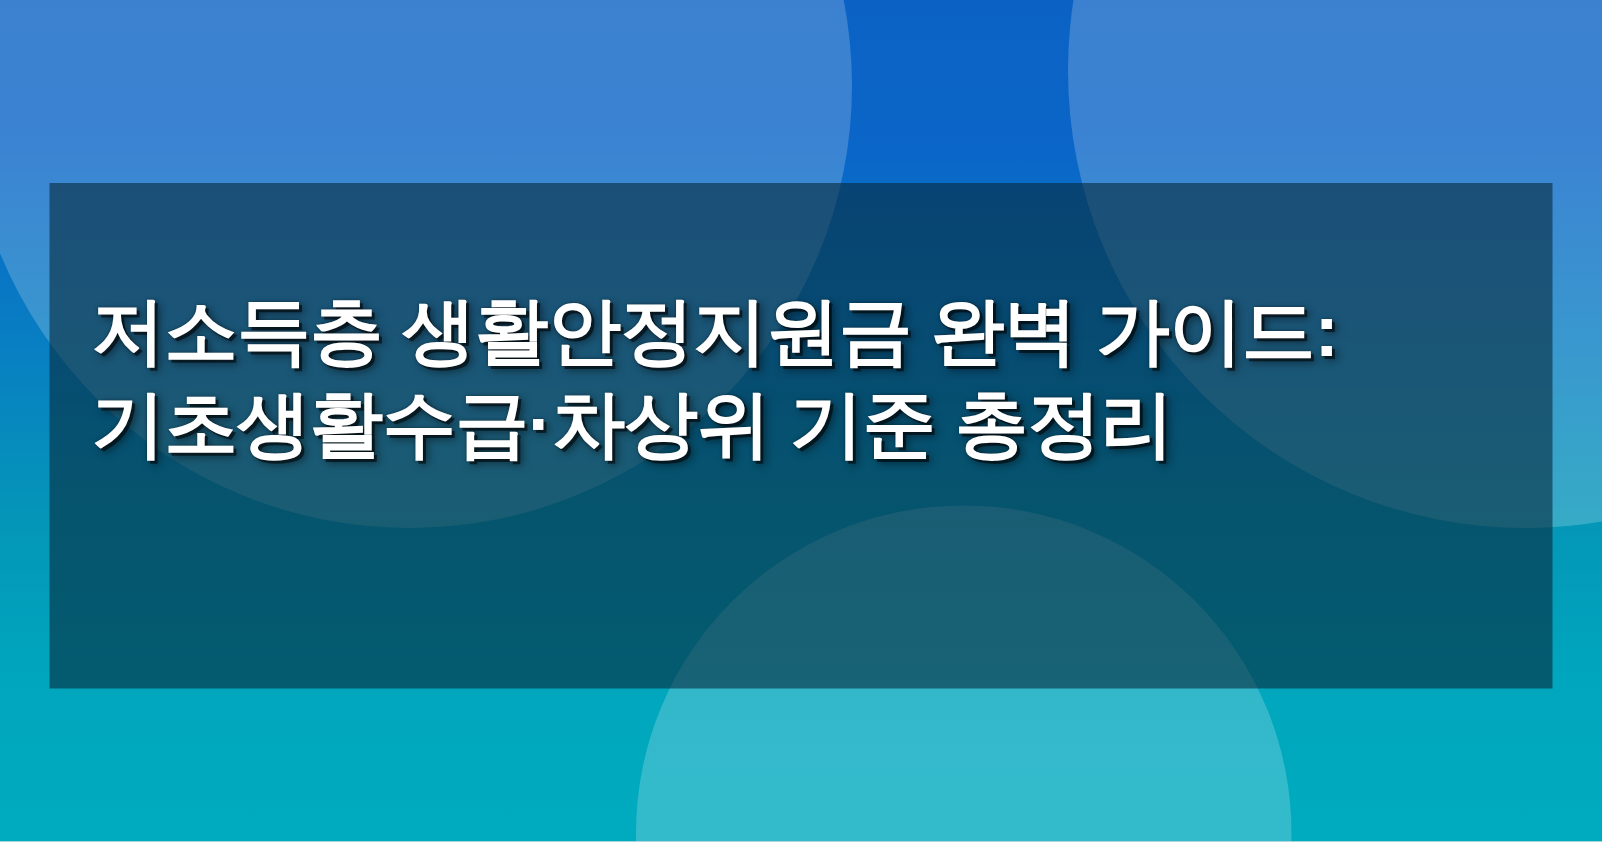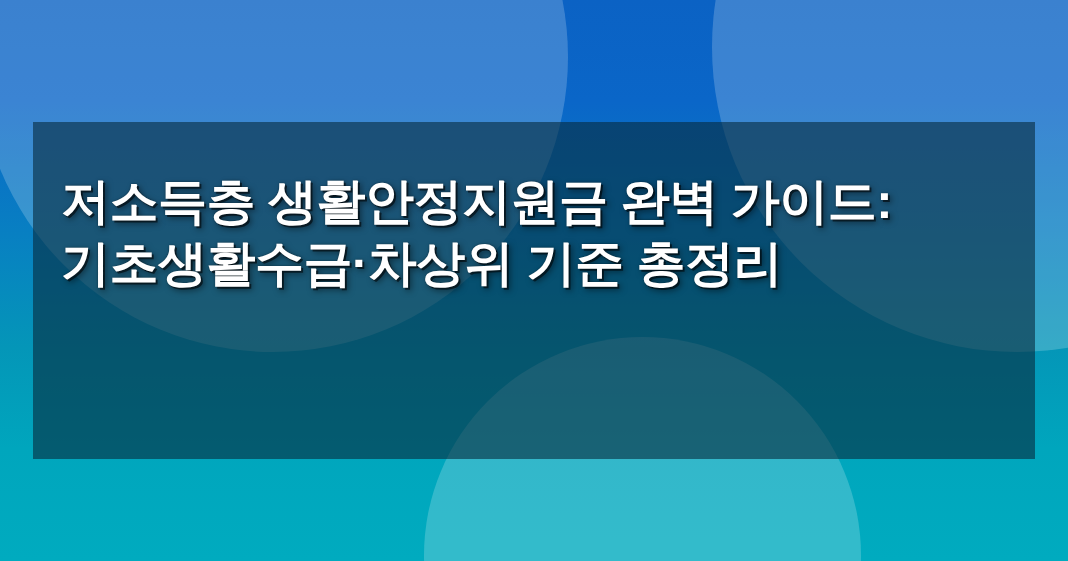--- a/index.html
+++ b/index.html
@@ -58,21 +58,21 @@
     left: 33px;
     top: 122px;
     width: 1002px;
     height: 337px;
     background: rgba(6, 42, 60, 0.60);
   }
   
   .title-wrap {
     position: absolute;
     left: 33px;
-    top: 116px;
+    top: 136px;
     width: 1002px;
     height: 337px;
     box-sizing: border-box;
     padding: 55px 28px 0 28px;
     display: block;
   }
   .banner-title {
     margin: 0;
     font-size: 49px;
     line-height: 1.26;

